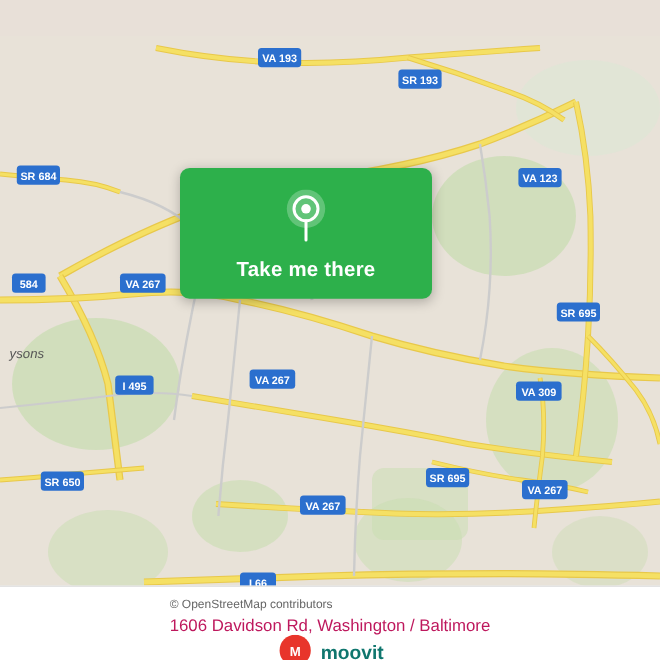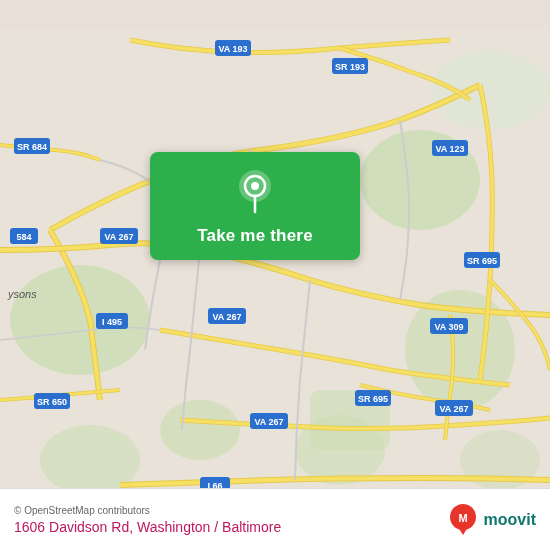--- a/index.html
+++ b/index.html
@@ -33,20 +33,21 @@
       left: 0;
       right: 0;
       background: #fff;
       padding: 10px 14px 10px 14px;
       display: flex;
       align-items: center;
       justify-content: space-between;
       border-top: 1px solid #ddd;
       height: 62px;
       z-index: 10;
+      flex-direction: column;
     }
 
     .bottom-left {
       display: flex;
       flex-direction: column;
     }
 
     .copyright-text {
       font-size: 10px;
       color: #666;
@@ -72,21 +73,21 @@
 
     .moovit-text {
       font-size: 16px;
       font-weight: bold;
       color: #0f766e;
     }
 
     
     .action-card {
       position: absolute;
-      top: 152px;
+      top: 140px;
       left: 150px;
       width: 210px;
       background: #2db04b;
       border-radius: 8px;
       display: flex;
       flex-direction: column;
       align-items: center;
       padding: 18px 20px 14px;
       z-index: 10;
       box-shadow: 0 2px 10px rgba(0,0,0,0.25);

